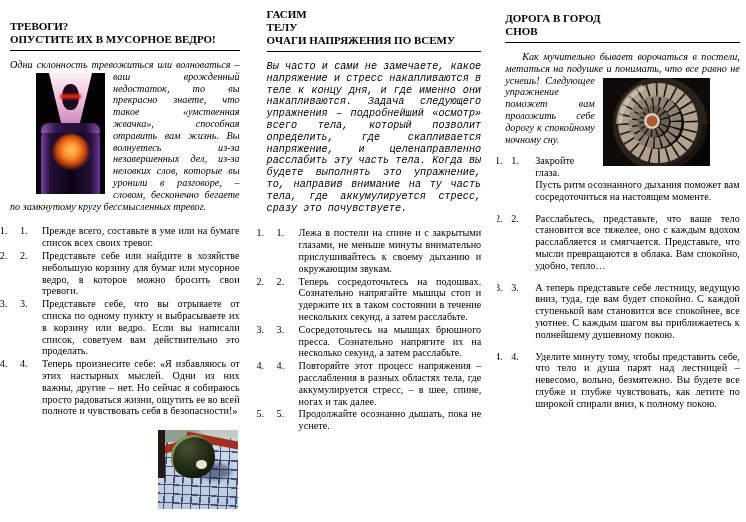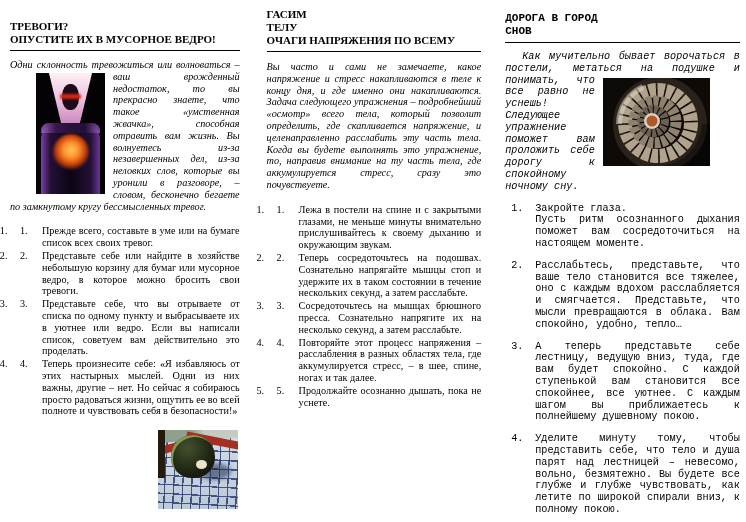--- a/index.html
+++ b/index.html
@@ -5,35 +5,35 @@
   * { margin:0; padding:0; box-sizing:border-box; }
   html,body { background:#ffffff; }
   body {
     width:746px; height:522px; overflow:hidden;
     font-family:"Liberation Serif", serif; color:#000;
   }
   .sheet { display:flex; width:746px; height:522px; }
   .panel { flex:0 0 248.6px; width:248.6px; overflow:hidden; }
   .panel-1 { padding:20px 9px 0 10px; }
   .panel-2 { padding:8px 16px 0 18px; }
-  .panel-3 { padding:12px 6px 0 8px;font-family:Liberation Mono, monospace; }
+  .panel-3 { padding:12px 6px 0 8px; }
 
   .head {
     font-weight:bold; font-size:11px; line-height:13px; text-align:left;
     border-bottom:1.6px solid #000; padding-bottom:4px;
   }
   .head-line { display:block; }
 
   .intro {
     font-style:italic; font-size:10.2px; line-height:11.8px;
     text-align:justify; margin-top:8px;
   }
   .intro-more { text-indent:17px; }
   .panel-3 .intro { text-indent:17px; }
-  .panel-2 .intro { margin-top:9px; }
+  .panel-2 .intro { margin-top:9px;font-family:Liberation Mono, monospace; }
 
   .list { counter-reset:n; font-size:10.2px; line-height:11.8px; margin-top:13px; clear:none; }
   .list-item {
     position:relative; padding-left:32px; text-align:justify;
     counter-increment:n; margin-bottom:1px;
   }
   .list-item::before { content:counter(n) "."; position:absolute; left:10px; top:0; }
   .panel-3 .list { margin-top:10px; }
   .panel-3 .list-item { margin-bottom:10px; padding-left:30px; }
   .panel-3 .list-item::before { left:6px; }
@@ -110,21 +110,21 @@
         <span class="m-glow"></span>
         <span class="m-face"></span>
         <span class="m-eyes"></span>
       </span>
       <span>волноваться – ваш врожденный недостаток, то вы прекрасно знаете, что такое «умственная жвачка», способная отравить вам жизнь. Вы волнуетесь из-за незавершенных дел, из-за неловких слов, которые вы уронили в разговоре, – словом, бесконечно бегаете по замкнутому кругу бессмысленных тревог.</span>
     </p>
 
     <ol class="list">
       <li class="list-item">Прежде всего, составьте в уме или на бумаге список всех своих тревог.</li>
       <li class="list-item">Представьте себе или найдите в хозяйстве небольшую корзину для бумаг или мусорное ведро, в которое можно бросить свои тревоги.</li>
-      <li class="list-item">Представьте себе, что вы отрываете от списка по одному пункту и выбрасываете их в уютнее или ведро. Если вы написали список, советуем вам действительно это проделать.</li>
+      <li class="list-item">Представьте себе, что вы отрываете от списка по одному пункту и выбрасываете их в корзину или ведро. Если вы написали список, советуем вам действительно это проделать.</li>
       <li class="list-item">Теперь произнесите себе: «Я избавляюсь от этих настырных мыслей. Одни из них важны, другие – нет. Но сейчас я собираюсь просто радоваться жизни, ощутить ее во всей полноте и чувствовать себя в безопасности!»</li>
     </ol>
 
     <span class="fig-basket">
       <span class="b-wall"></span>
       <span class="b-floor"></span>
       <span class="b-red-left"></span>
       <span class="b-red-right"></span>
       <span class="b-strip"></span>
       <span class="b-shadow"></span>

